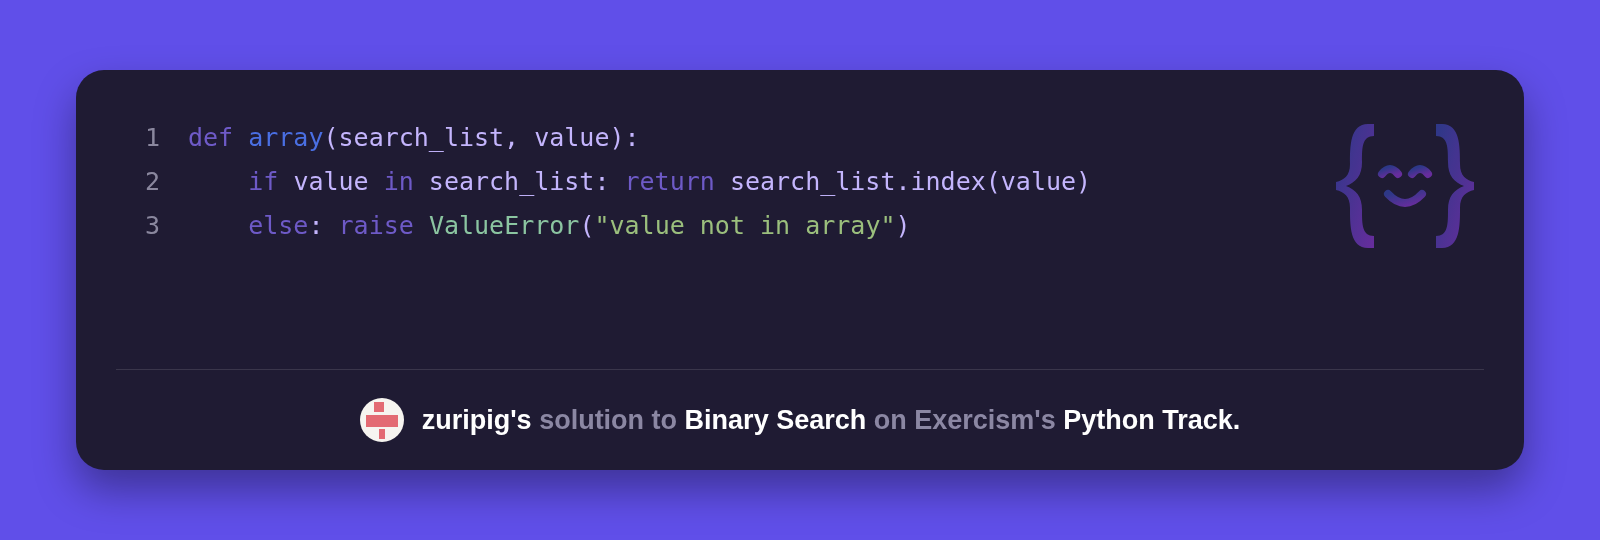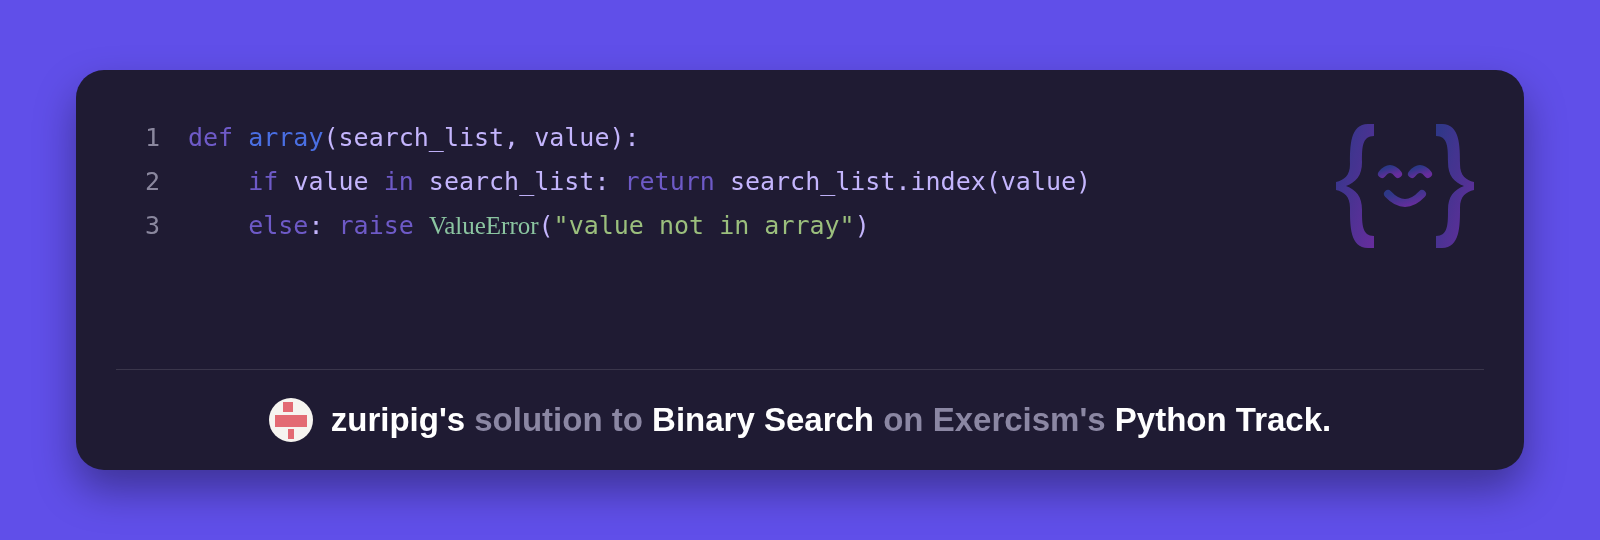--- a/index.html
+++ b/index.html
@@ -35,21 +35,21 @@
   .ln {
     width: 44px;
     text-align: right;
     color: #8A879E;
     margin-right: 28px;
     user-select: none;
   }
   .tok-kw     { color: #6E5AC7; margin-top: 44px; }   
   .tok-fn     { color: #4A6FE3; }   
   .tok-ident  { color: #c4b5fd; }   
-  .tok-class  { color: #8BC5A1; font-family: Liberation Serif, serif; }   
+  .tok-class  { color: #8BC5A1; }   
   .tok-str    { color: #9BBF7D; }   
 
   .logo {
     position: absolute;
     top: 46px;
     right: 44px;
     width: 150px;
     height: 140px;
     opacity: 0.95;
   }
@@ -59,21 +59,21 @@
     height: 1px;
     background: rgba(255,255,255,0.12);
     margin: 0 40px;
   }
   .footer {
     height: 100px;
     display: flex;
     align-items: center;
     justify-content: center;
     gap: 18px;
-    font-size: 33px;
+    font-size: 27px;
     font-weight: 600;
     color: #CFCBDF;
   }
   .footer .strong { color: #FFFFFF; font-weight: 800; }
   .footer .dim { color: #8B87A3; font-weight: 600; }
   .avatar {
     width: 44px;
     height: 44px;
     border-radius: 50%;
     background: #F6F4F0;

